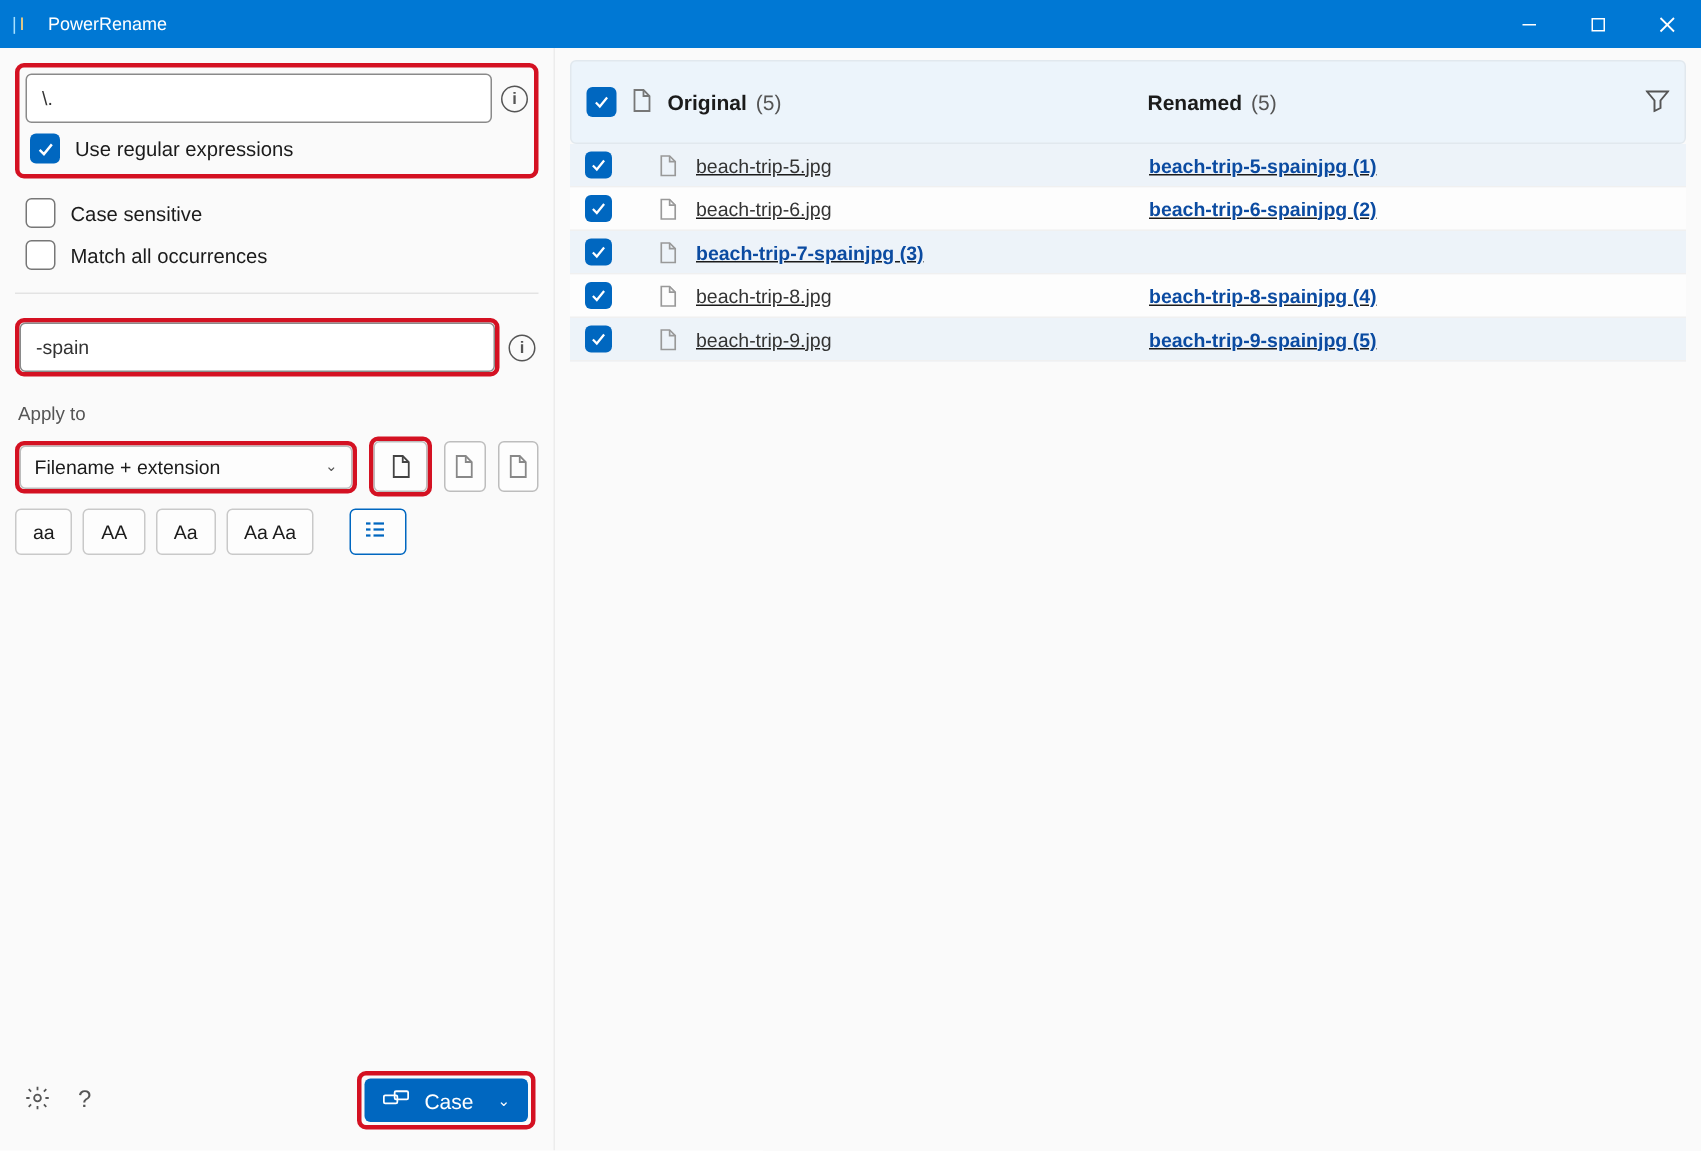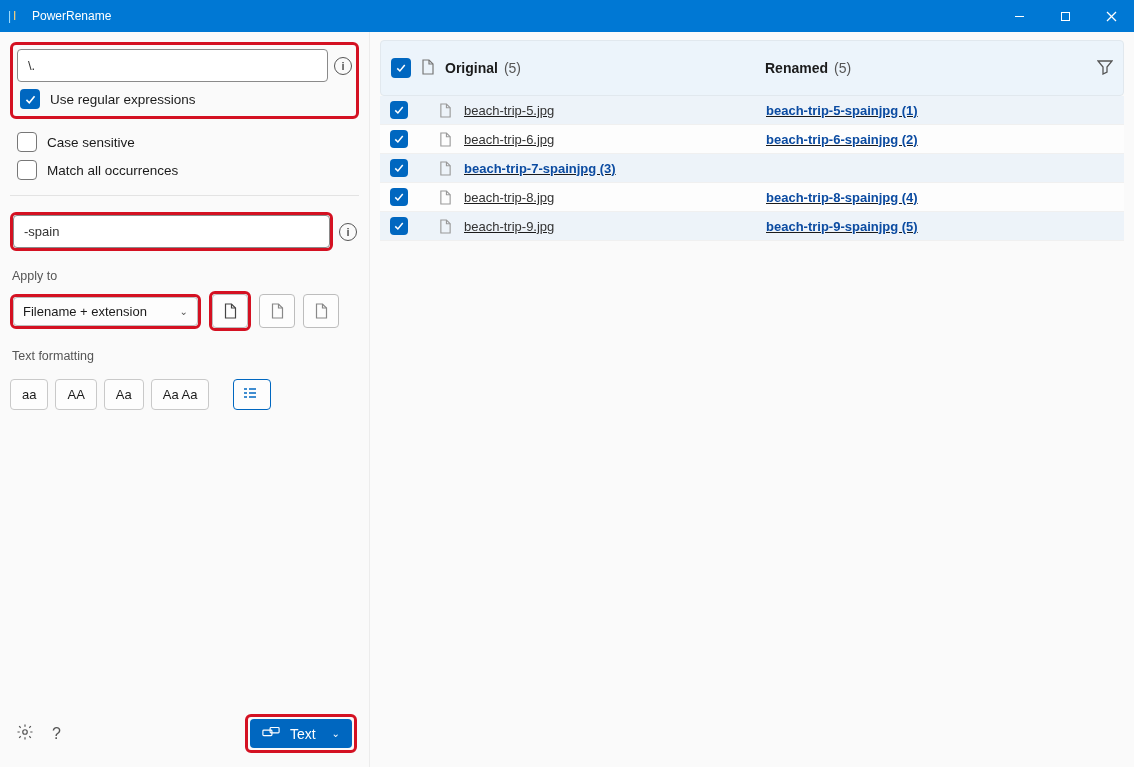--- a/index.html
+++ b/index.html
@@ -98,21 +98,21 @@
   .select-hl {
     border: 3px solid #d41122; border-radius: 6px;
   }
   .selectbox {
     border: 1px solid #bdbdbd;
     border-radius: 4px;
     background: #fdfdfd;
     padding: 6px 9px;
     font-size: 13px;
     display: flex; align-items: center; justify-content: space-between;
-    width: 185px;
+    width: 222px;
     gap: 8px;
   }
   .chev-down { font-size: 10px; color: #555; }
   .iconbtn {
     width: 36px; height: 34px;
     border: 1px solid #bdbdbd;
     border-radius: 4px;
     background: #fdfdfd;
     display: flex; align-items: center; justify-content: center;
   }
@@ -282,21 +282,20 @@
           </svg>
       </div>
       <div class="iconbtn">
         <svg viewBox="0 0 14 16">
             <path d="M2 1 h6 l4 4 v10 H2 Z" fill="none" stroke="#888" stroke-width="1.2"></path>
             <path d="M8 1 v4 h4" fill="none" stroke="#888" stroke-width="1.2"></path>
           </svg>
       </div>
     </div>
 
-    <div class="section-lbl">Text formatting</div>
     <div class="fmt-row">
       <div class="fmtbtn">aa</div>
       <div class="fmtbtn">AA</div>
       <div class="fmtbtn">Aa</div>
       <div class="fmtbtn long">Aa Aa</div>
       <div style="width:10px"></div>
       <div class="fmtbtn sel" style="padding:6px 8px;">
         <svg width="16" height="14" viewBox="0 0 16 14">
             <line x1="2" y1="3" x2="5" y2="3" stroke="#0067c0" stroke-width="1.5"></line>
             <line x1="7" y1="3" x2="14" y2="3" stroke="#0067c0" stroke-width="1.5"></line>
@@ -321,21 +320,21 @@
         <span class="qmark">?</span>
       </div>
       <div class="apply-hl">
         <div class="apply-btn">
           <span class="apply-ic">
             <svg viewBox="0 0 20 14">
                 <rect x="1" y="5" width="10" height="6" rx="1" fill="none" stroke="#fff" stroke-width="1.3"></rect>
                 <rect x="9" y="2" width="10" height="6" rx="1" fill="none" stroke="#fff" stroke-width="1.3"></rect>
               </svg>
           </span>
-          <span>Text</span>
+          <span>Case</span>
           <span class="apply-chev">⌄</span>
         </div>
       </div>
     </div>
   </div>
 
   <div class="right-panel">
     <div class="header-row">
       <div class="hdr-chk">
         <svg viewBox="0 0 16 16">

